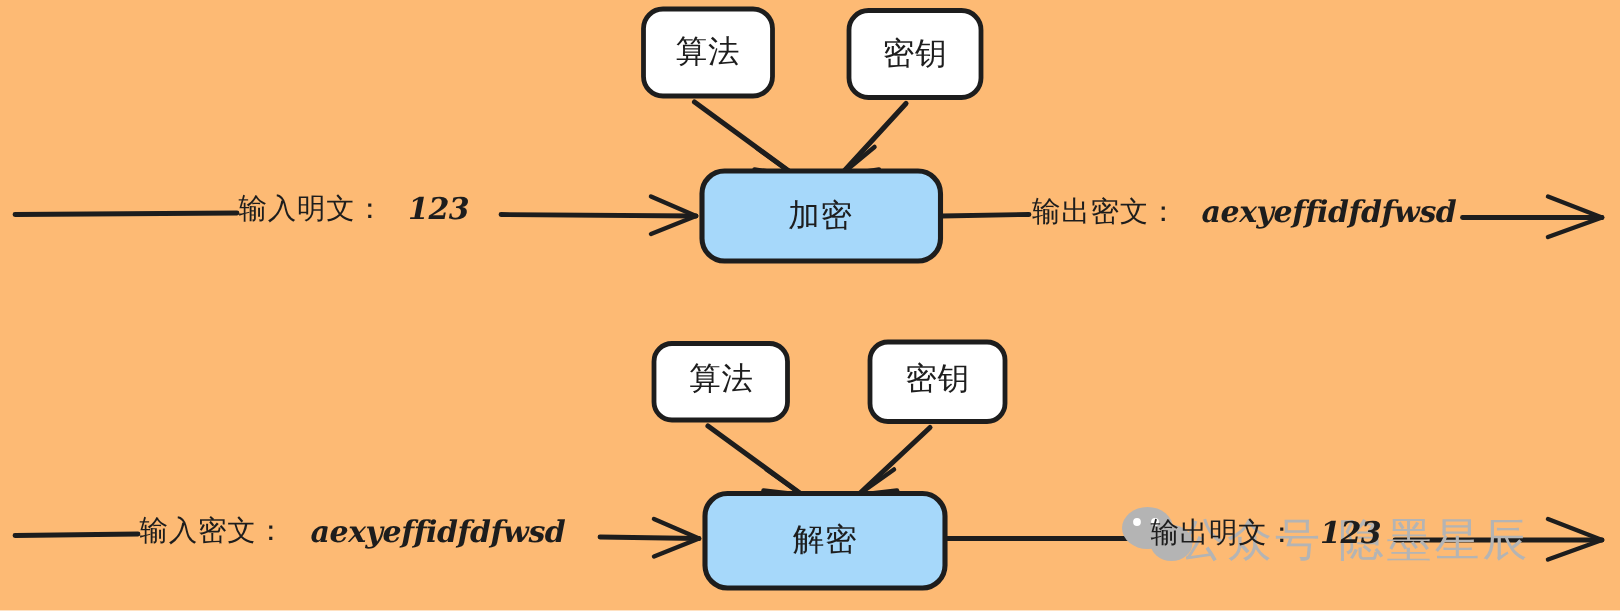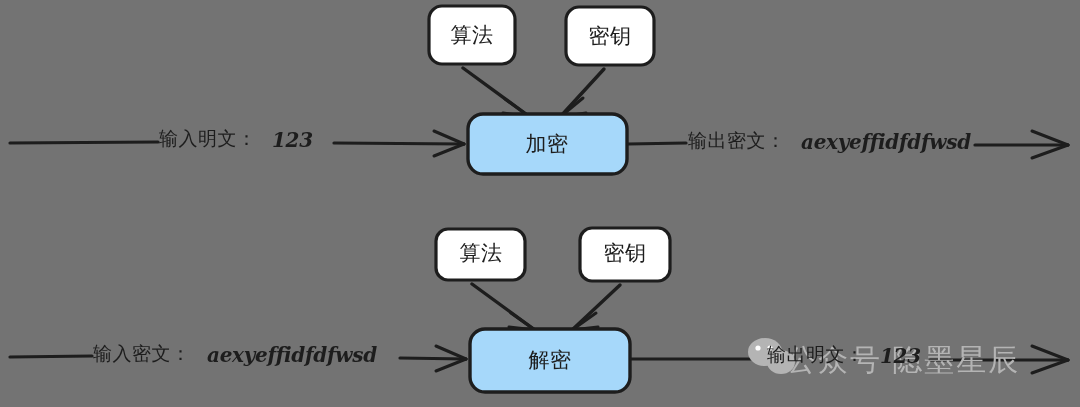--- a/index.html
+++ b/index.html
@@ -7,21 +7,21 @@
     padding: 0;
     background: #ffffff;
   }
   body {
     font-family: "Liberation Sans", "DejaVu Sans", sans-serif;
   }
   #canvas {
     position: relative;
     width: 1080px;
     height: 407px;
-    background: #737373;
+    background: #fdba74;
     overflow: hidden;
   }
   #diagram-svg {
     position: absolute;
     left: 0;
     top: 0;
     width: 1080px;
     height: 407px;
   }
   .node-label {

